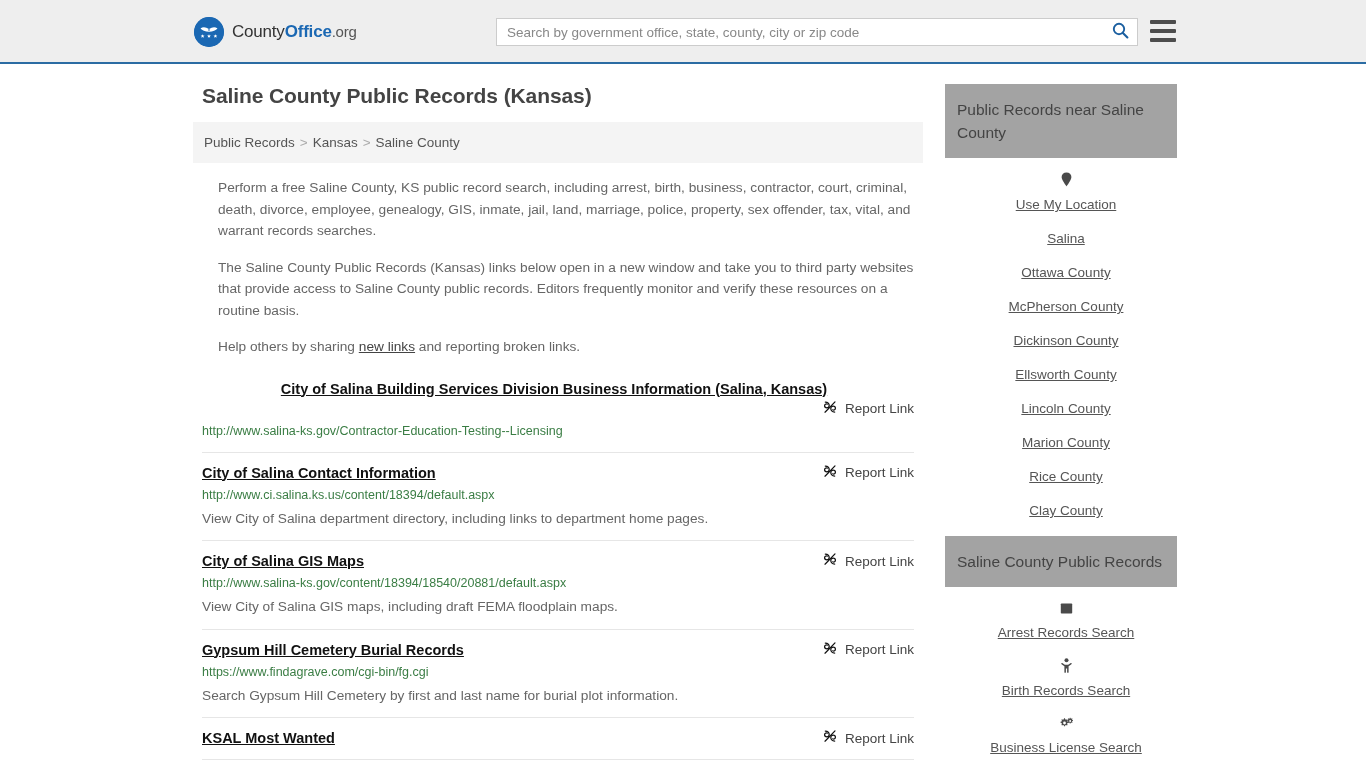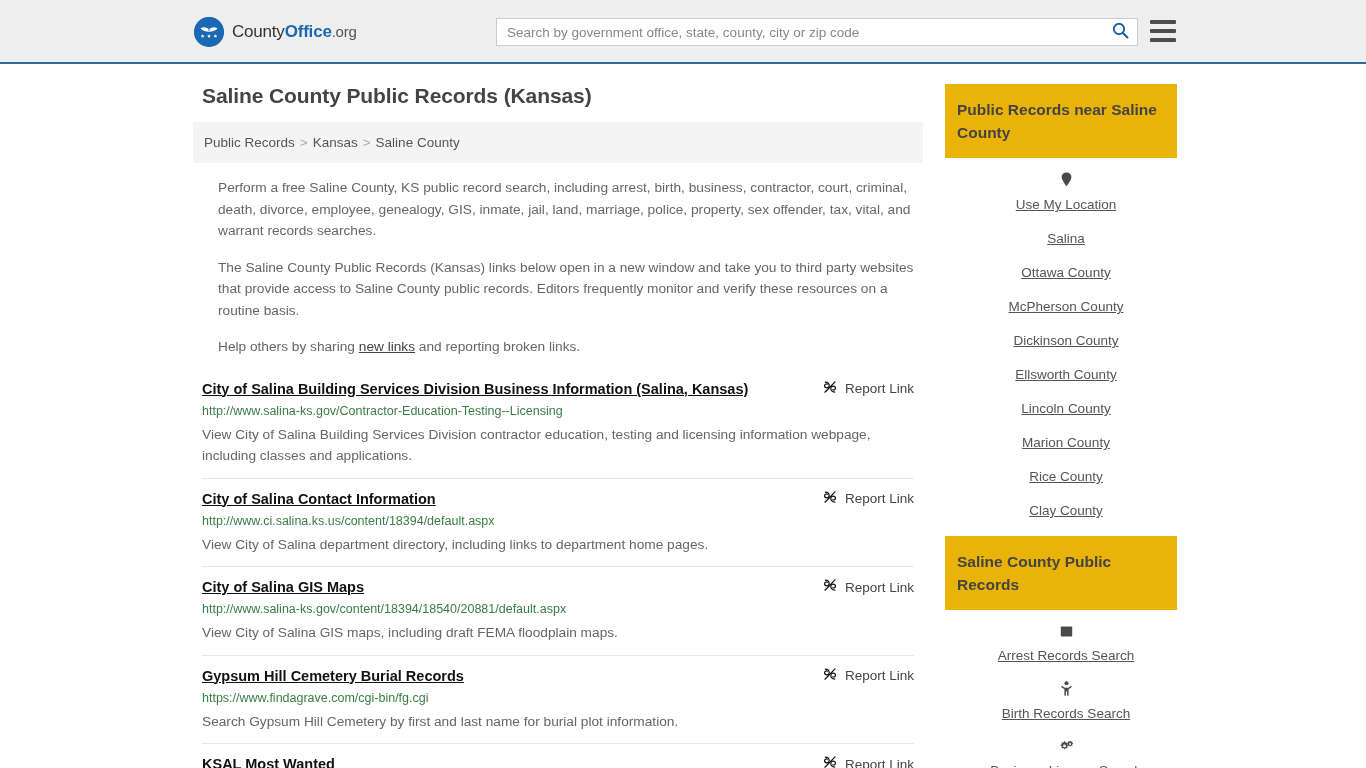--- a/index.html
+++ b/index.html
@@ -186,29 +186,29 @@
     margin-top: 3px;
     word-break: break-all;
   }
   .result-desc {
     font-size: 13.7px;
     color: #666666;
     line-height: 21.5px;
     margin-top: 3px;
   }
   
-  .result.wide .result-head { align-items: center; }
+  .result.wide .result-head { align-items: center; flex-direction: column; }
 
   
   .side-box { margin-bottom: 6px; }
   .side-head {
-    background: #eab308;
+    background: #a3a3a3;
     padding: 14px 12px;
     font-size: 15.5px;
-    font-weight: bold;
+    font-weight: normal;
     color: #444444;
     line-height: 23px;
   }
   .side-list { padding: 6px 0 2px 0; }
   .side-item {
     display: flex;
     align-items: center;
     gap: 9px;
     padding: 8px 0 8px 10px;
     line-height: 18px;
@@ -298,21 +298,20 @@
                 <svg width="16" height="16" viewBox="0 0 16 16" aria-hidden="true">
                   <path d="M3.3 3.0 C6.0 3.0 7.2 5.1 7.2 6.6 C7.2 8.0 6.2 8.9 4.9 8.9 C3.6 8.9 2.6 8.0 2.6 6.8 C2.6 5.4 3.9 4.6 5.3 5.2" fill="none" stroke="#111" stroke-width="1.25" stroke-linecap="round"></path>
                   <path d="M12.7 13.0 C10.0 13.0 8.8 10.9 8.8 9.4 C8.8 8.0 9.8 7.1 11.1 7.1 C12.4 7.1 13.4 8.0 13.4 9.2 C13.4 10.6 12.1 11.4 10.7 10.8" fill="none" stroke="#111" stroke-width="1.25" stroke-linecap="round"></path>
                   <line x1="3.0" y1="13.2" x2="13.0" y2="2.9" stroke="#111" stroke-width="1.25" stroke-linecap="round"></line>
                 </svg>
               </span>
               <span class="rl-text">Report Link</span>
             </span>
           </div>
           <div class="result-url">http://www.salina-ks.gov/Contractor-Education-Testing--Licensing</div>
-          <div class="result-desc">View City of Salina Building Services Division contractor education, testing and licensing information webpage, including classes and applications.</div>
         </div>
 
         <div class="result">
           <div class="result-head">
             <a class="result-title" href="#">City of Salina Contact Information</a>
             <span class="report-link">
               <span class="broken-icon">
                 <svg width="16" height="16" viewBox="0 0 16 16" aria-hidden="true">
                   <path d="M3.3 3.0 C6.0 3.0 7.2 5.1 7.2 6.6 C7.2 8.0 6.2 8.9 4.9 8.9 C3.6 8.9 2.6 8.0 2.6 6.8 C2.6 5.4 3.9 4.6 5.3 5.2" fill="none" stroke="#111" stroke-width="1.25" stroke-linecap="round"></path>
                   <path d="M12.7 13.0 C10.0 13.0 8.8 10.9 8.8 9.4 C8.8 8.0 9.8 7.1 11.1 7.1 C12.4 7.1 13.4 8.0 13.4 9.2 C13.4 10.6 12.1 11.4 10.7 10.8" fill="none" stroke="#111" stroke-width="1.25" stroke-linecap="round"></path>

